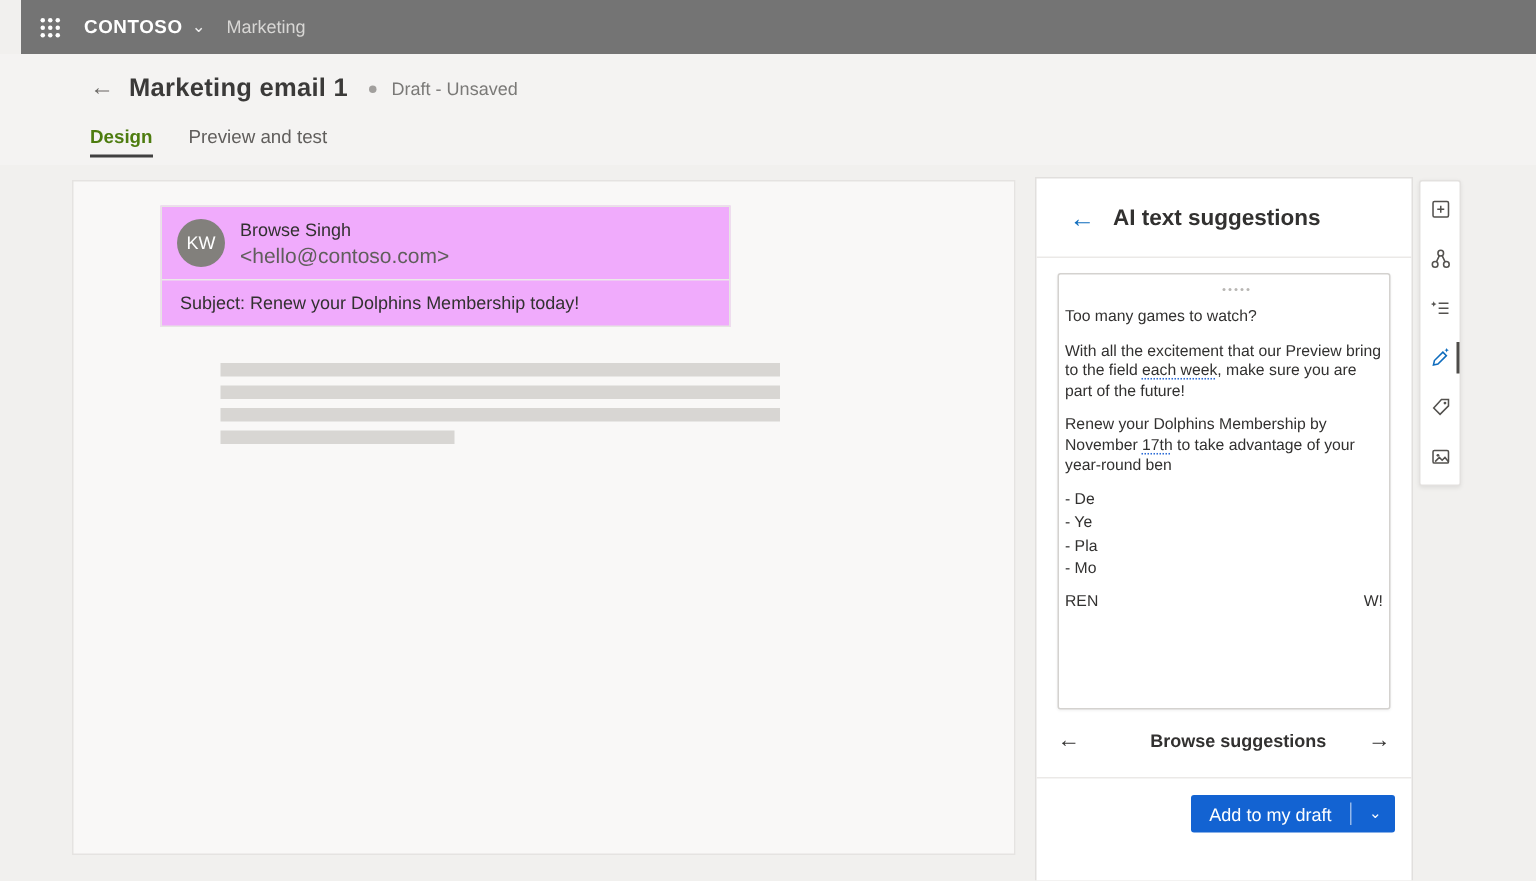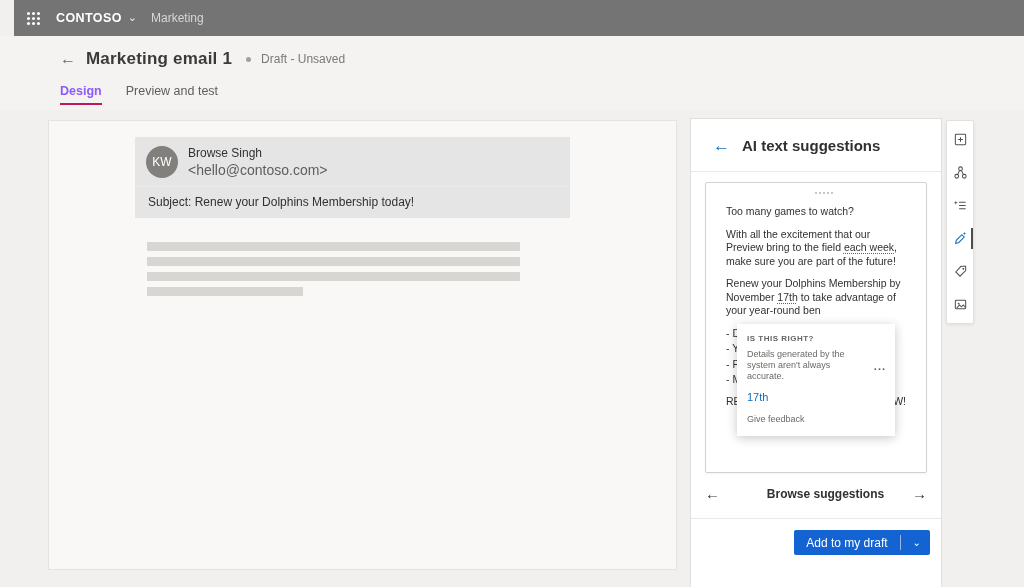--- a/index.html
+++ b/index.html
@@ -22,48 +22,48 @@
 
   
   .header-band { position:absolute; top:36px; left:0; right:0; height:74px; background:#f4f3f2; }
   .page-header { display:flex; align-items:center; gap:10px; padding:13px 0 0 60px; }
   .back-arrow { color:#6b6966; font-size:16px; line-height:1; cursor:pointer; }
   .page-title { font-size:17px; font-weight:600; color:#3b3a39; letter-spacing:.2px; }
   .status-dot { width:5px; height:5px; border-radius:50%; background:#a19f9d; margin-left:4px; }
   .status-text { font-size:12px; color:#7a7977; }
   .tab-bar { display:flex; gap:24px; padding:15px 0 0 60px; }
   .tab { font-size:12.5px; color:#605e5c; padding-bottom:5px; cursor:pointer; border-bottom:2px solid transparent; }
-  .tab.active { color:#8b5cf6; font-weight:600; border-bottom:2px solid #be185d; }
+  .tab.active { color:#4d7c0f; font-weight:600; border-bottom:2px solid #404040; }
 
   
   .main { position:absolute; top:110px; left:0; right:0; bottom:0; background:#f1f0ee; }
 
   .canvas { position:absolute; left:48px; top:10px; width:629px; height:450px;
     background:#f9f8f7; border:1px solid #e5e3e1; }
-  .email-card { width:435px; margin:16px 0 0 86px; background:#e5e5e5; border:1px solid #e7e5e3; }
+  .email-card { width:380px; margin:16px 0 0 58px; background:#f0abfc; border:1px solid #e7e5e3; }
   .sender-row { display:flex; align-items:center; gap:10px; padding:8px 10px; }
   .avatar { width:32px; height:32px; border-radius:50%; background:#82807c; color:#fff;
     font-size:12px; display:flex; align-items:center; justify-content:center; flex:none; }
   .sender-name { font-size:12px; color:#323130; }
   .sender-email { font-size:14px; color:#605e5c; margin-top:2px; }
   .subject-row { border-top:1px solid #eceae8; padding:8px 12px; font-size:12px; color:#323130; cursor:text; }
   .skeleton { margin:24px 0 0 98px; width:373px; }
   .bar { height:9px; background:#d8d6d3; margin-bottom:6px; }
   .bar.short { width:156px; }
 
   
   .ai-panel { position:absolute; left:690px; top:8px; width:252px; height:470px;
     background:#fff; border:1px solid #e1dfdd; }
   .ai-header { height:53px; display:flex; align-items:center; gap:12px; padding-left:22px;
     border-bottom:1px solid #ebe9e7; }
   .ai-back { color:var(--accent,#0f6cbd); font-size:17px; line-height:1; cursor:pointer; }
   .ai-title { font-size:15px; font-weight:600; color:#323130; }
 
   .suggestion-card { position:relative; margin:10px 14px 0; height:291px; border:1px solid #d4d2cf;
-    border-radius:2px; background:#fff; padding:5px 20px; font-size:10.5px; line-height:13.5px;
+    border-radius:2px; background:#fff; padding:5px 4px; font-size:10.5px; line-height:13.5px;
     color:#323130; box-shadow:0 1px 2px rgba(0,0,0,.05); }
   .drag-handle { height:8px; display:flex; justify-content:center; padding-top:4px; cursor:grab; }
   .drag-dot { width:2px; height:2px; background:#b8b6b3; border-radius:50%;
     box-shadow:4px 0 0 #b8b6b3,8px 0 0 #b8b6b3,12px 0 0 #b8b6b3,16px 0 0 #b8b6b3; }
   .sg-p { margin:9px 0 0; }
   .dotted { text-decoration:underline dotted #2b6bd6; text-underline-offset:2px; }
   .sg-list { margin-top:9px; }
   .sg-list > div { margin-bottom:2px; }
   .sg-last { display:flex; justify-content:space-between; margin-top:8px; }
 
@@ -164,27 +164,20 @@
         <div>- Ye</div>
         <div>- Pla</div>
         <div>- Mo</div>
       </div>
 
       <div class="sg-last">
         <span>REN</span>
         <span>W!</span>
       </div>
 
-      <div class="tooltip">
-        <div class="tt-title">IS THIS RIGHT?</div>
-        <div class="tt-body">Details generated by the system aren't always accurate.</div>
-        <div class="tt-value">17th</div>
-        <div class="tt-feedback">Give feedback</div>
-        <div class="tt-more">...</div>
-      </div>
     </div>
 
     <div class="browse-row">
       <span class="nav-arrow">←</span>
       <span class="browse-label">Browse suggestions</span>
       <span class="nav-arrow">→</span>
     </div>
 
     <div class="panel-divider"></div>
 

